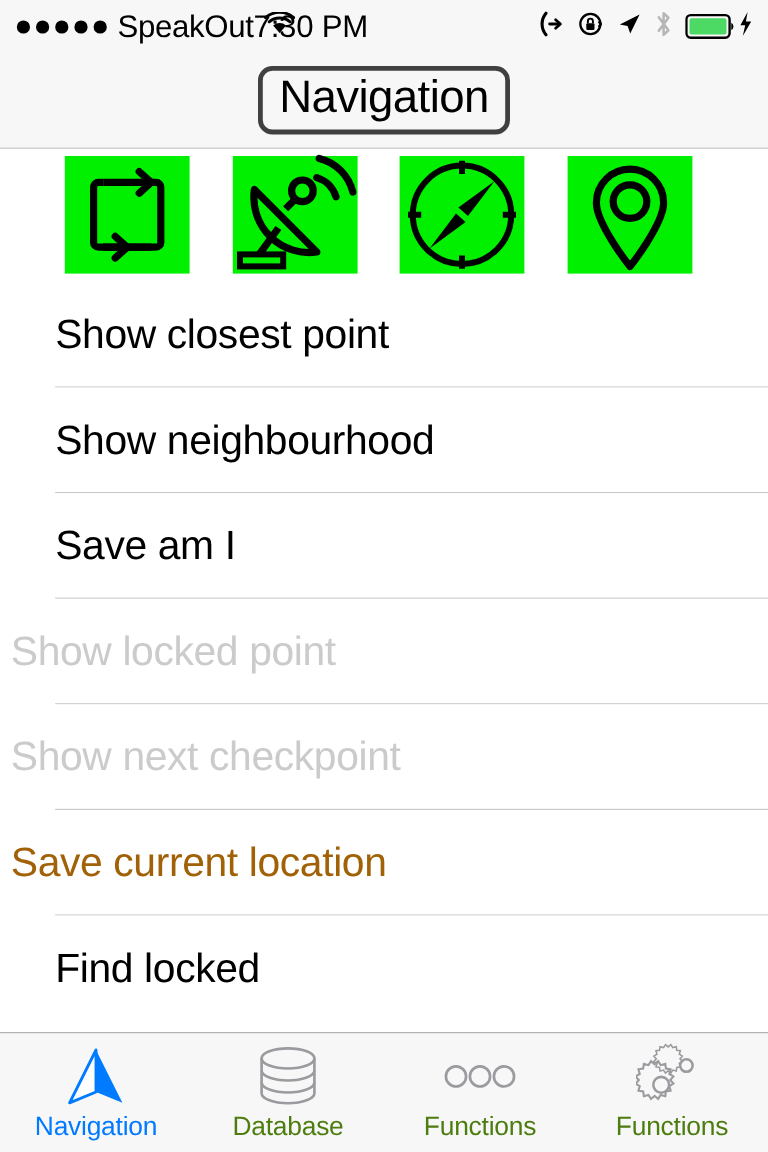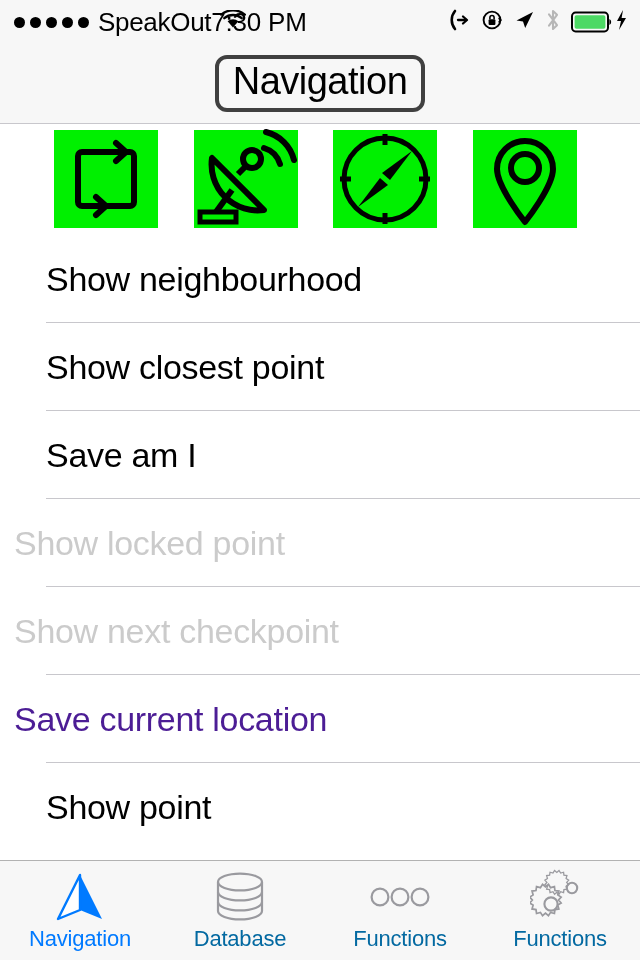--- a/index.html
+++ b/index.html
@@ -75,44 +75,44 @@
     position:relative;
     height:88px;
     display:flex; align-items:center;
     background:#fff;
   }
   .row .label {
     font-size:34px; letter-spacing:-0.3px; color:#000;
     white-space:nowrap;
   }
   .row.indent .label { padding-left:46px; }
-  .row.flush .label  { padding-left:14px; }
+  .row.flush .label  { padding-left:9px; }
   .row.disabled .label { color:#cbcbcb; }
-  .row.blue .label { color:#4c1d95; }
+  .row.blue .label { color:#a16207; }
   .sep {
     position:absolute; left:46px; right:0; bottom:0;
     height:1px; background:#c8c7cc;
   }
 
   
   .tabbar {
     position:absolute; left:0; bottom:0; width:640px; height:100px;
     background:#f7f7f7;
     border-top:1px solid #b2b2b2;
     display:flex;
   }
   .tab {
     flex:1;
     display:flex; flex-direction:column;
     align-items:center; justify-content:flex-start;
     padding-top:8px;
   }
   .tab-ico { height:56px; display:flex; align-items:center; justify-content:center; }
   .tab-label {
-    font-size:22px; color:#0369a1; letter-spacing:-0.2px; margin-top:1px;
+    font-size:22px; color:#4d7c0f; letter-spacing:-0.2px; margin-top:1px;
   }
   .tab.active .tab-label { color:#007aff; }
 </style>
 </head>
 <body>
 
 <div id="app">
 
   <div class="statusbar">
     <div class="sb-left">
@@ -226,26 +226,26 @@
           <path d="M52 92 C52 92 80 57 80 39 A28 28 0 0 0 24 39 C24 57 52 92 52 92 Z" stroke="#000" stroke-width="6" fill="none" stroke-linejoin="round"></path>
           <circle cx="52" cy="38" r="14" stroke="#000" stroke-width="6" fill="none"></circle>
         </svg>
       </span>
     </div>
   </div>
 
   <div class="list">
 
     <div class="row indent">
+      <span class="label">Show closest point</span>
+      <div class="sep"></div>
+    </div>
+
+    <div class="row indent">
       <span class="label">Show neighbourhood</span>
-      <div class="sep"></div>
-    </div>
-
-    <div class="row indent">
-      <span class="label">Show closest point</span>
       <div class="sep"></div>
     </div>
 
     <div class="row indent">
       <span class="label">Save am I</span>
       <div class="sep"></div>
     </div>
 
     <div class="row flush disabled">
       <span class="label">Show locked point</span>
@@ -256,21 +256,21 @@
       <span class="label">Show next checkpoint</span>
       <div class="sep"></div>
     </div>
 
     <div class="row flush blue">
       <span class="label">Save current location</span>
       <div class="sep"></div>
     </div>
 
     <div class="row indent">
-      <span class="label">Show point</span>
+      <span class="label">Find locked</span>
     </div>
   </div>
 
   <div class="tabbar">
 
     <div class="tab active">
       <span class="tab-ico">
         <svg width="56" height="50" viewBox="0 0 56 50">
           <path d="M28 3 L50 47 L28 38 Z" fill="#007aff"></path>
           <path d="M28 3 L6 47 L28 38 Z" fill="#ffffff" stroke="#007aff" stroke-width="2.4" stroke-linejoin="round"></path>

